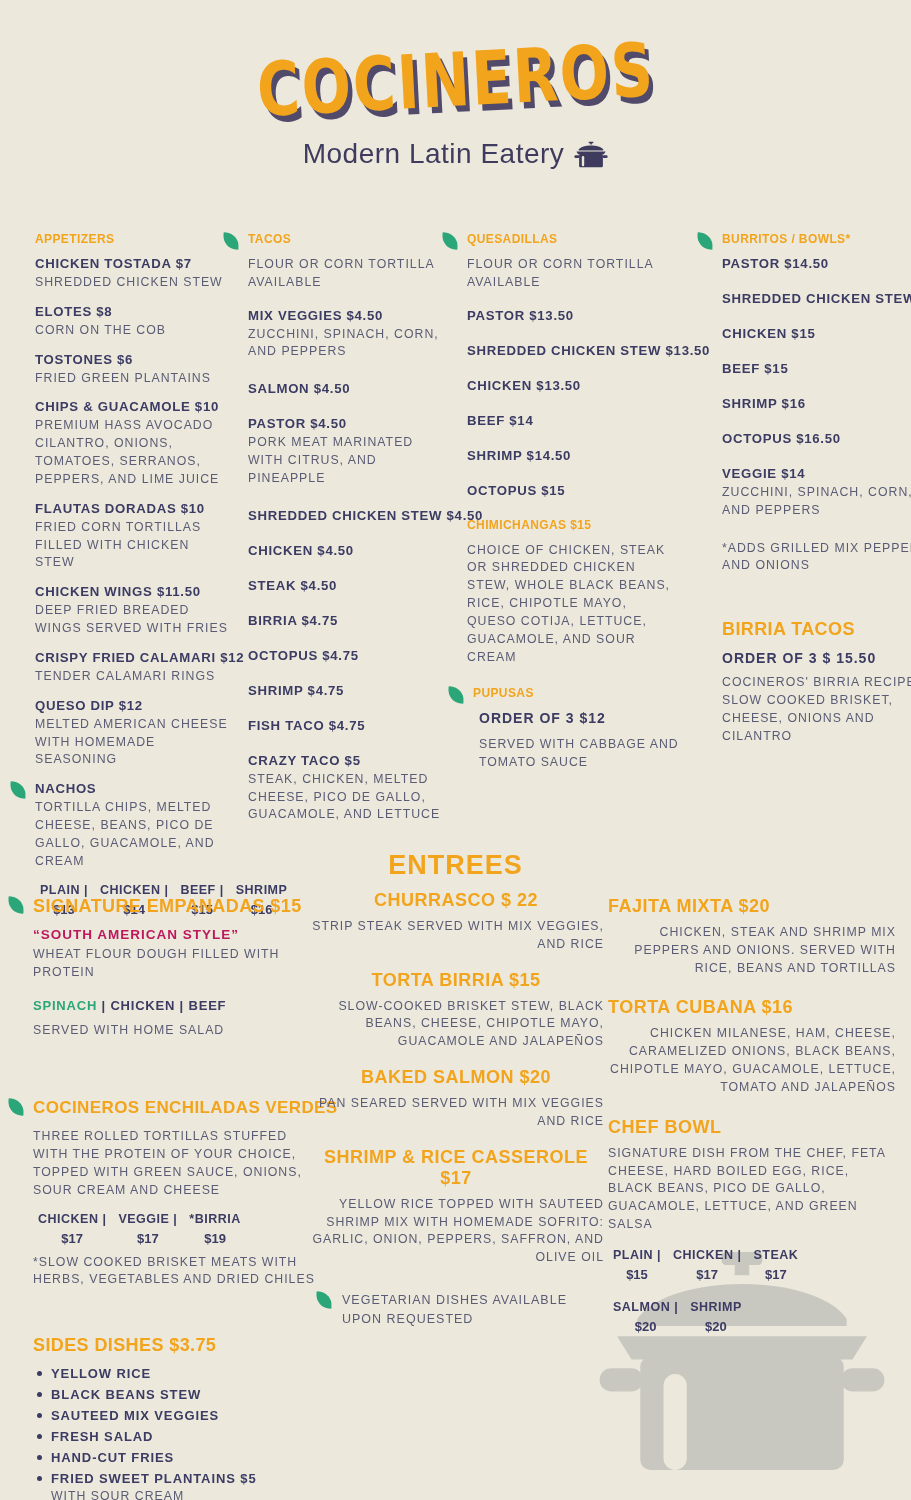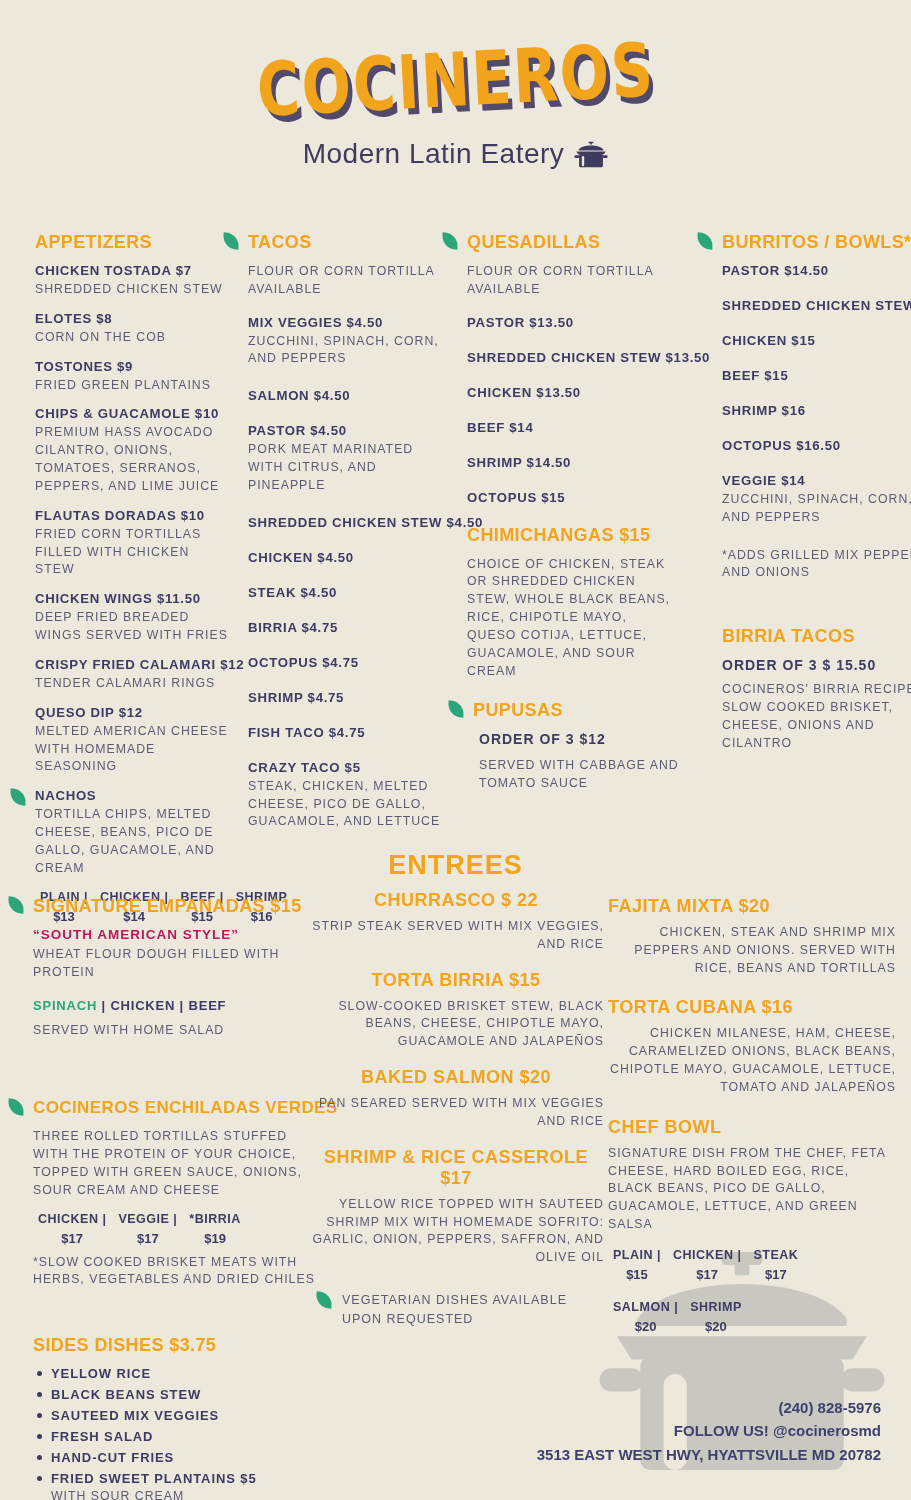--- a/index.html
+++ b/index.html
@@ -13,21 +13,21 @@
   .logo-wrap{position:absolute;top:46px;left:0;width:100%;text-align:center;}
   .logo{
     display:inline-block;font-family:"DejaVu Sans",sans-serif;font-weight:800;
     font-size:58px;letter-spacing:2px;color:#F2A41D;
     transform:rotate(-3deg) scaleY(1.28);
     text-shadow:4px 5px 0 #514A6B;
   }
   .tagline-row{margin-top:24px;display:flex;justify-content:center;align-items:center;gap:10px;
     color:#3F3B5E;font-size:28px;letter-spacing:0.5px;}
   
-  .sec-title{position:relative;font-size:18px;font-weight:800;color:#F2A41D;
+  .sec-title{position:relative;font-size:12px;font-weight:800;color:#F2A41D;
     letter-spacing:0.4px;margin:0 0 10px 0;white-space:nowrap;}
   .big-title{font-size:18px;}
   .leaf{position:absolute;left:-25px;top:1px;width:16px;height:16px;background:#2BA678;
     border-radius:0 85% 0 85%;transform:rotate(5deg);}
   .leaf.inline{position:static;display:inline-block;flex:0 0 auto;margin-right:6px;margin-top:1px;}
   .item{position:relative;margin-bottom:12px;}
   .roomy .item{margin-bottom:20px;}
   .iname{font-weight:700;color:#3B3B63;font-size:13.2px;letter-spacing:0.7px;margin-bottom:3px;white-space:nowrap;}
   .idesc{color:#5A5B75;font-size:12.3px;letter-spacing:1px;line-height:1.45;}
   .note{color:#5A5B75;font-size:12.3px;letter-spacing:1px;line-height:1.45;margin-bottom:16px;}
@@ -124,21 +124,21 @@
         </div>
 
         <div class="item">
 
           <div class="iname">ELOTES $8</div>
           <div class="idesc">CORN ON THE COB</div>
         </div>
 
         <div class="item">
 
-          <div class="iname">TOSTONES $9</div>
+          <div class="iname">TOSTONES $6</div>
           <div class="idesc">FRIED GREEN PLANTAINS</div>
         </div>
 
         <div class="item">
 
           <div class="iname">CHIPS &amp; GUACAMOLE $10</div>
           <div class="idesc">PREMIUM HASS AVOCADO CILANTRO, ONIONS, TOMATOES, SERRANOS, PEPPERS, AND LIME JUICE</div>
         </div>
 
         <div class="item">
@@ -509,19 +509,14 @@
           </div>
 
           <div class="cell">
             <div class="vlabel">SHRIMP</div>
             <div class="vprice">$20</div>
           </div>
         </div>
     </div>
   </section>
 
-  <footer class="footer">
-    <div>(240) 828-5976</div>
-    <div>FOLLOW US! @cocinerosmd</div>
-    <div>3513 EAST WEST HWY, HYATTSVILLE MD 20782</div>
-  </footer>
 
 </div>
 
 </body></html>

